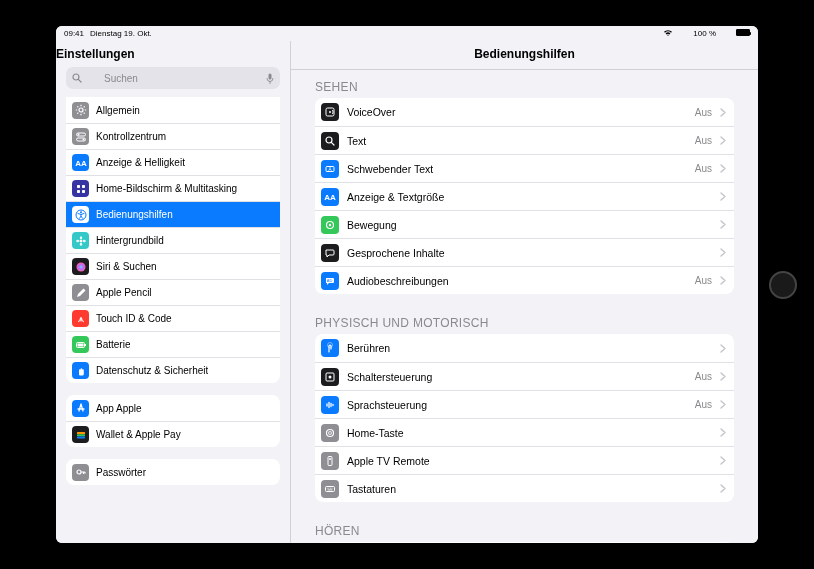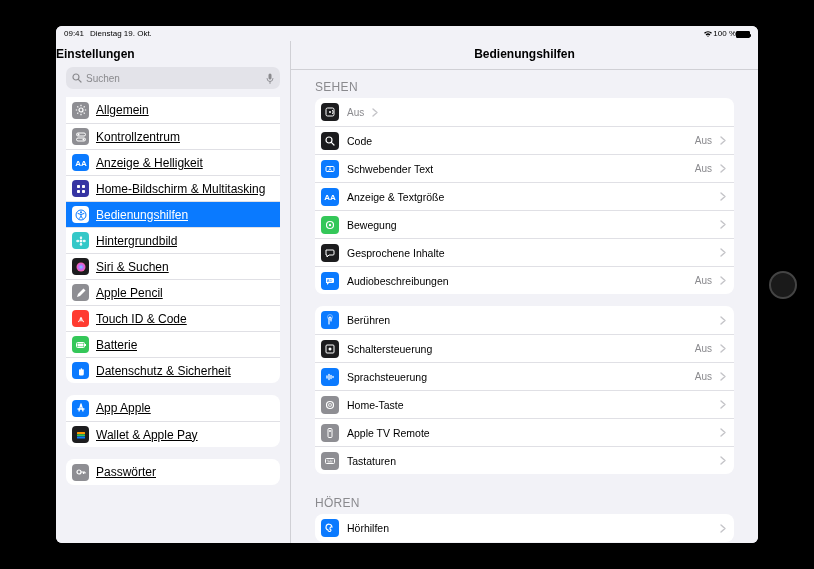--- a/index.html
+++ b/index.html
@@ -40,21 +40,21 @@
     background: #f2f2f7;
     display: flex;
     justify-content: space-between;
     align-items: center;
     padding: 0 8px;
     font-size: 8px;
     color: #000;
     font-weight: 500;
   }
   .statusbar .left { display: flex; gap: 6px; }
-  .statusbar .right { display: flex; gap: 0; align-items: flex-end; }
+  .statusbar .right { display: flex; gap: 20px; align-items: flex-start; }
   .wifi-icon { display:inline-block; }
   .battery-icon { width: 14px; height: 7px; border: 1px solid #000; border-radius: 1px; position: relative; background:#000;}
   .battery-icon::after { content:""; position:absolute; right:-2px; top:1.5px; width:1px; height:3px; background:#000; border-radius:0 1px 1px 0;}
   .content {
     flex: 1;
     display: flex;
     min-height: 0;
   }
   
   .sidebar {
@@ -72,21 +72,21 @@
   }
   .search {
     margin: 0 10px 8px;
     background: #e3e3e9;
     border-radius: 7px;
     height: 22px;
     display: flex;
     align-items: center;
     padding: 2px 6px;
     color: #8a8a8e;
-    gap: 4px;
+    gap: 22px;
     font-size: 10px;
   }
   .search .mag { flex: 0 0 auto; }
   .search .placeholder { flex: 1; }
   .search .mic { flex: 0 0 auto; }
   .sidebar-scroll {
     flex: 1; overflow-y: auto;
   }
   .group {
     background: #fff;
@@ -105,26 +105,25 @@
   .row:first-child { border-top: none; }
   .row .icon {
     width: 17px; height: 17px;
     border-radius: 4px;
     flex: 0 0 auto;
     display: flex; align-items: center; justify-content: center;
     color: #fff;
     font-size: 10px;
   }
   .row .label {
-    font-size: 12px;
+    font-size: 10px;
     color: #000;
     white-space: nowrap;
     overflow: hidden;
     text-overflow: ellipsis;
-    text-decoration: underline;
   }
   .row.selected { background: #0a7aff; }
   .row.selected .label { color: #fff; }
   
   .detail {
     flex: 1;
     display: flex; flex-direction: column;
     background: #f2f2f7;
     min-width: 0;
   }
@@ -378,35 +377,36 @@
             <div class="section-header">SEHEN</div>
             <div class="group">
               <div class="drow">
                 <span class="icon" style="background: rgb(28, 28, 30);">
                   <svg width="12" height="12" viewBox="0 0 12 12">
                     <rect x="2" y="2" width="8" height="8" rx="1.5" fill="none" stroke="#fff" stroke-width="1"></rect>
                     <circle cx="6" cy="6" r="1" fill="#fff"></circle>
                     <path d="M8.3 4 A3 3 0 0 1 8.3 8" fill="none" stroke="#fff" stroke-width="0.9"></path>
                   </svg>
                 </span>
+                <span class="label">VoiceOver</span>
                 <span class="value">Aus</span>
                 <span class="chevron">
                   <svg width="6" height="9" viewBox="0 0 6 9">
                     <path d="M1 1 L5 4.5 L1 8" fill="none" stroke="#c4c4c8" stroke-width="1.4" stroke-linecap="round" stroke-linejoin="round"></path>
                   </svg>
                 </span>
               </div>
               <div class="drow">
                 <span class="icon" style="background: rgb(28, 28, 30);">
                   <svg width="12" height="12" viewBox="0 0 12 12">
                     <circle cx="5" cy="5" r="3" fill="none" stroke="#fff" stroke-width="1.2"></circle>
                     <line x1="7.3" y1="7.3" x2="10" y2="10" stroke="#fff" stroke-width="1.2" stroke-linecap="round"></line>
                   </svg>
                 </span>
-                <span class="label">Code</span>
+                <span class="label">Text</span>
                 <span class="value">Aus</span>
                 <span class="chevron">
                   <svg width="6" height="9" viewBox="0 0 6 9">
                     <path d="M1 1 L5 4.5 L1 8" fill="none" stroke="#c4c4c8" stroke-width="1.4" stroke-linecap="round" stroke-linejoin="round"></path>
                   </svg>
                 </span>
               </div>
               <div class="drow">
                 <span class="icon" style="background: rgb(10, 122, 255);">
                   <svg width="12" height="12" viewBox="0 0 12 12">
@@ -471,20 +471,21 @@
                 </span>
                 <span class="label">Audiobeschreibungen</span>
                 <span class="value">Aus</span>
                 <span class="chevron">
                   <svg width="6" height="9" viewBox="0 0 6 9">
                     <path d="M1 1 L5 4.5 L1 8" fill="none" stroke="#c4c4c8" stroke-width="1.4" stroke-linecap="round" stroke-linejoin="round"></path>
                   </svg>
                 </span>
               </div>
             </div>
+            <div class="section-header">PHYSISCH UND MOTORISCH</div>
             <div class="group">
               <div class="drow">
                 <span class="icon" style="background: rgb(10, 122, 255);">
                   <svg width="12" height="12" viewBox="0 0 12 12">
                     <path d="M5 10 V4 A1 1 0 0 1 7 4 V7" fill="none" stroke="#fff" stroke-width="1.2" stroke-linecap="round"></path>
                     <circle cx="6" cy="3" r="2.5" fill="none" stroke="#fff" stroke-width="0.7" opacity="0.6"></circle>
                   </svg>
                 </span>
                 <span class="label">Berühren</span>
                 <span class="chevron">

